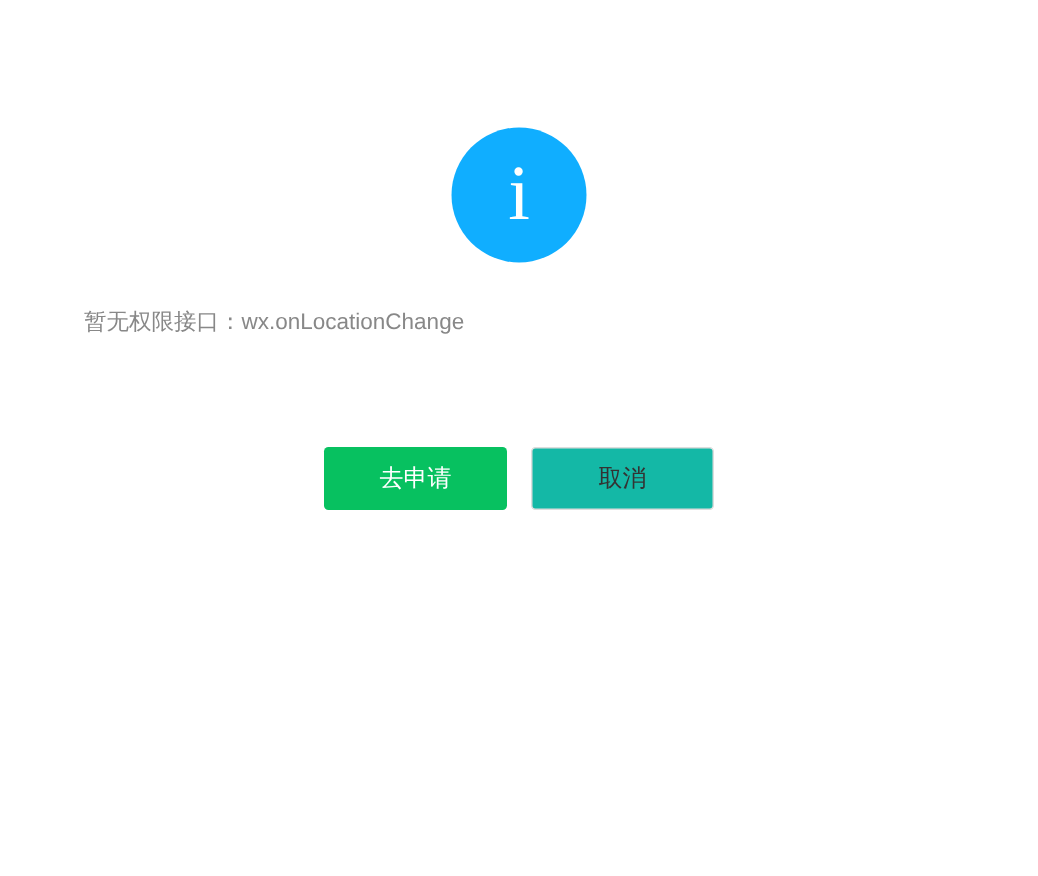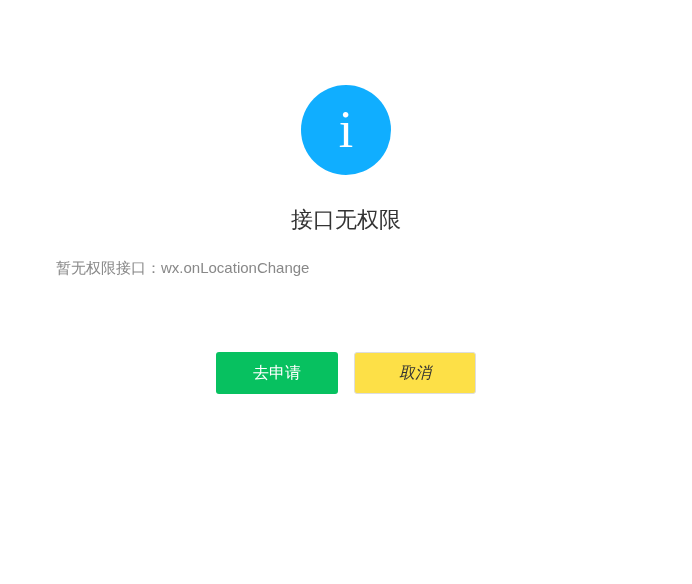--- a/index.html
+++ b/index.html
@@ -75,35 +75,33 @@
       align-items: center;
       justify-content: center;
       border: none;
       font-family: inherit;
     }
     .btn-primary {
       background: #07C160;
       color: #ffffff;
     }
     .btn-default {
-      background: #fde047;
+      background: #14b8a6;
       color: #333333;
       border: 1px solid #dddddd;
-      font-style: italic;
     }
   </style>
 </head>
 <body>
 
 <div class="container">
   <div class="info-icon-circle">
     <span class="info-icon-glyph">i</span>
   </div>
 
-  <div class="title">接口无权限</div>
 
 
   <div class="api-info">
     <span>暂无权限接口：</span><span>wx.onLocationChange</span>
   </div>
 
   <div class="button-row">
     <button class="btn btn-primary">去申请</button>
     <button class="btn btn-default">取消</button>
   </div>

